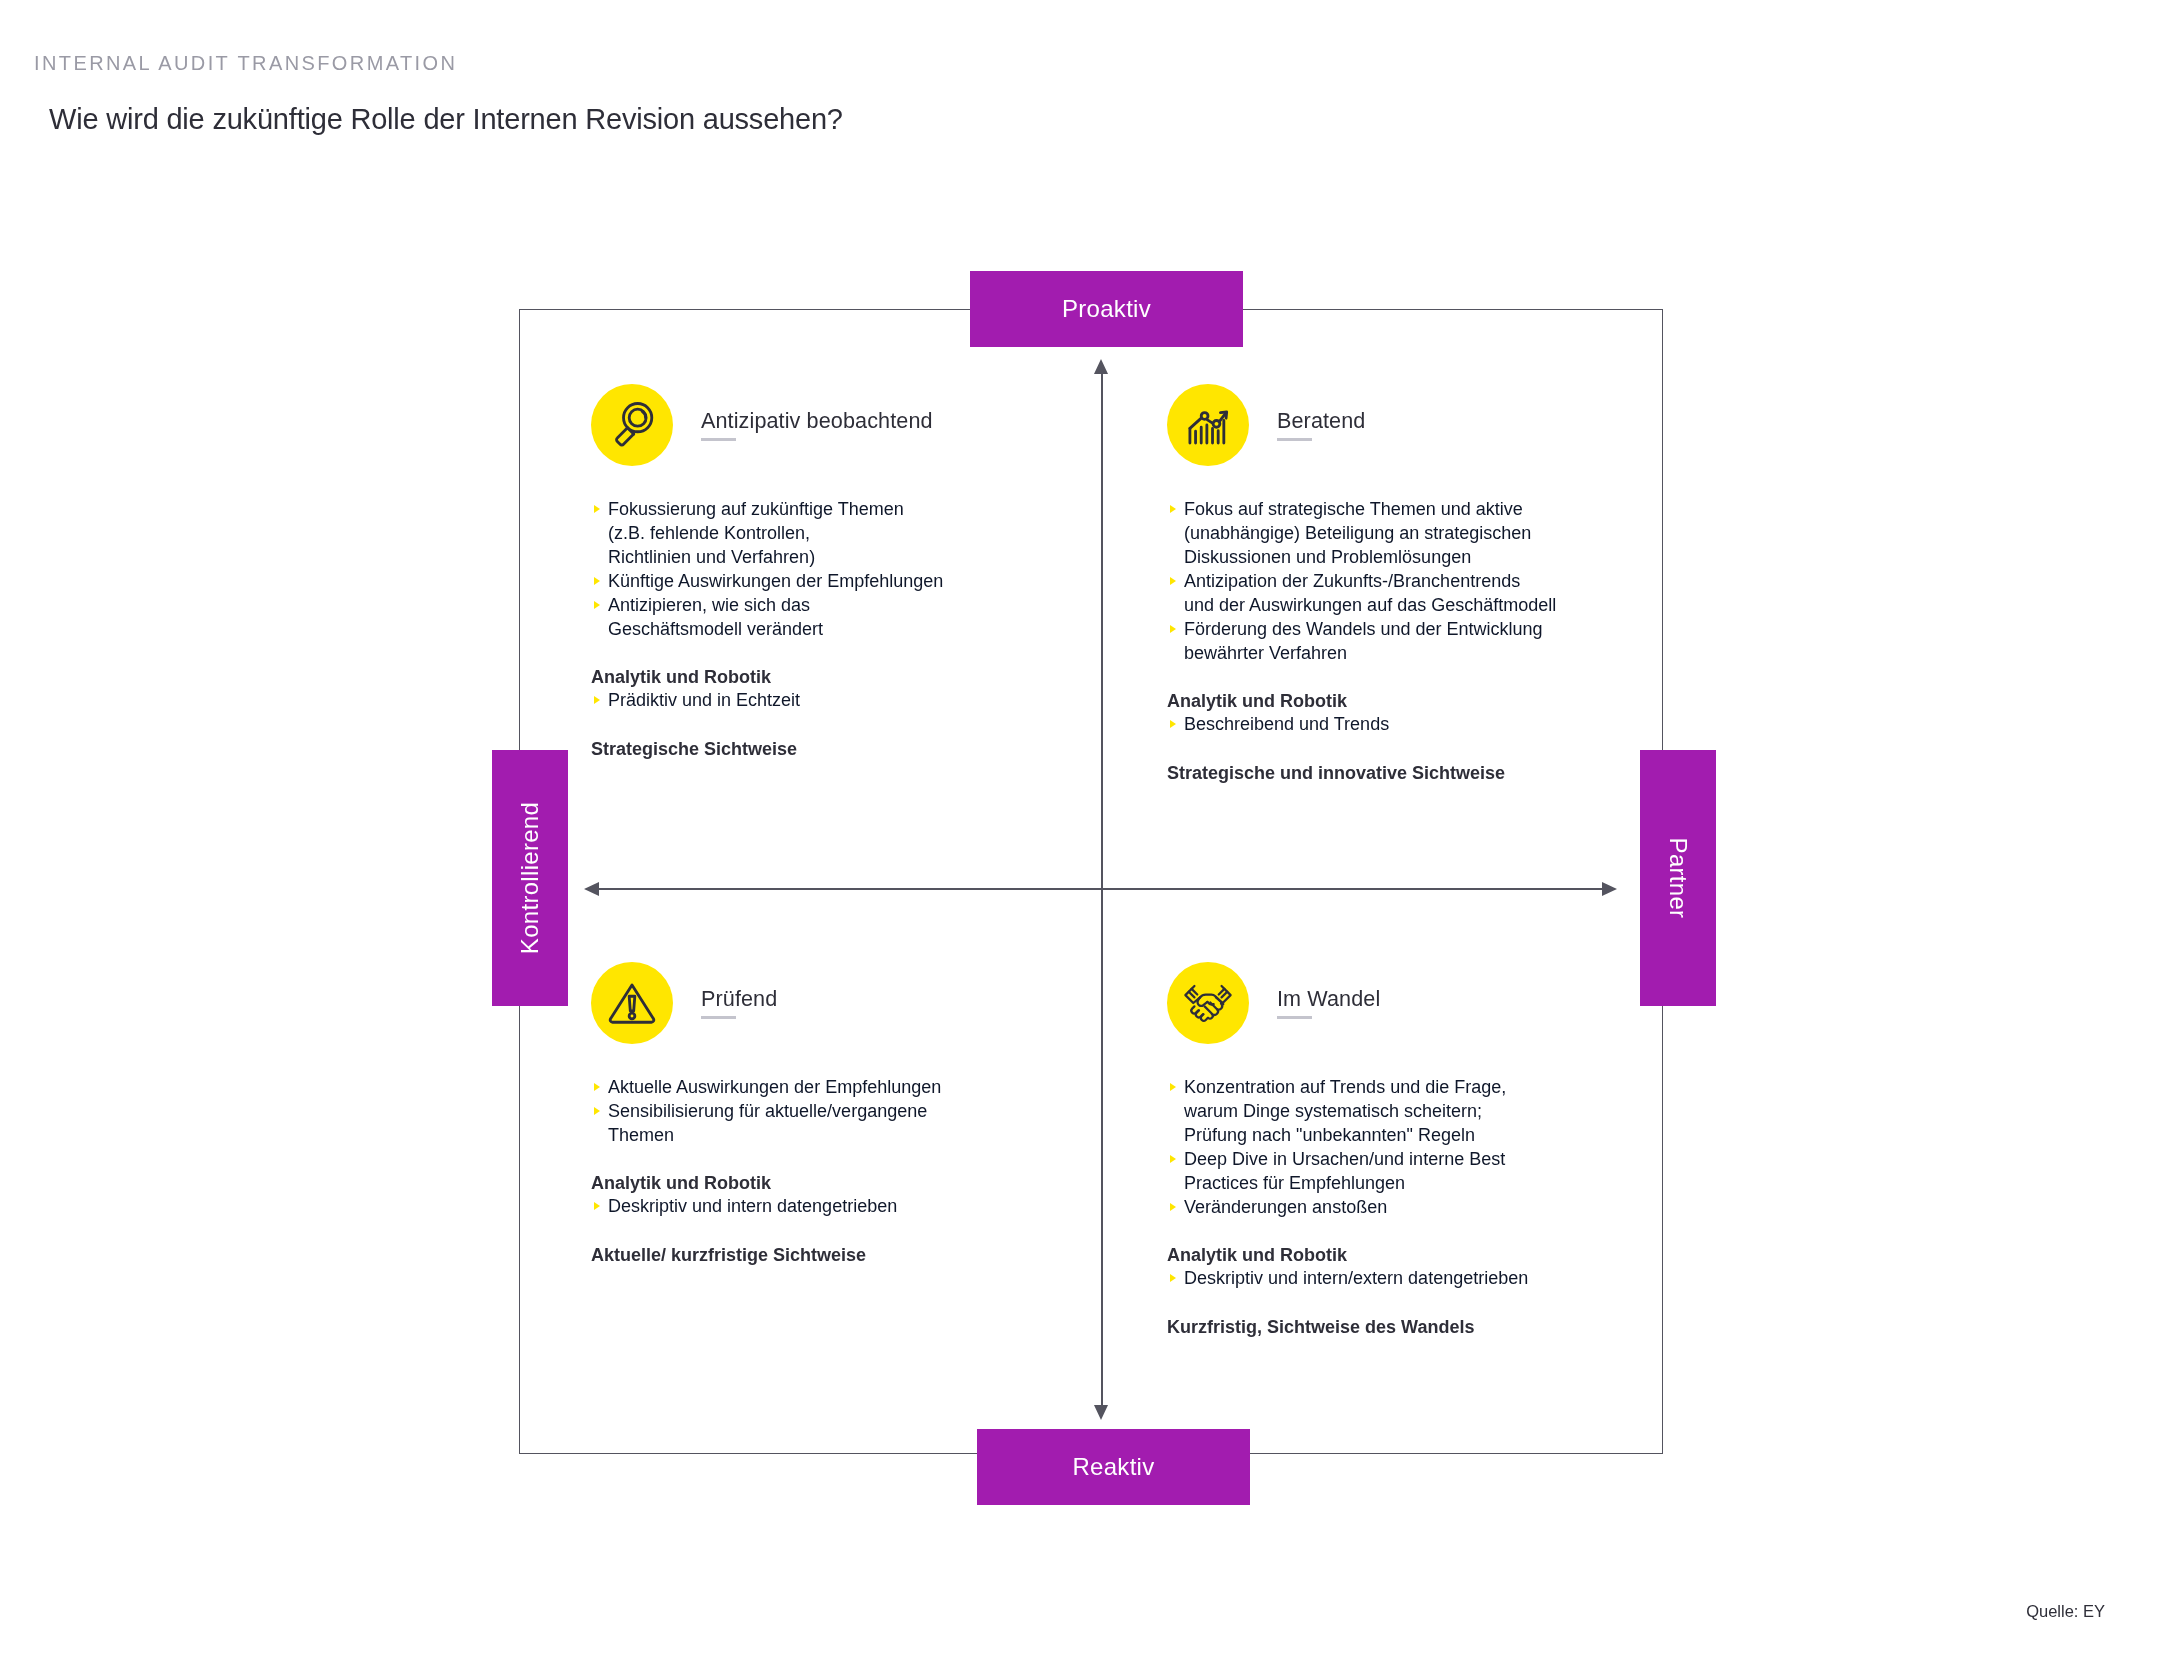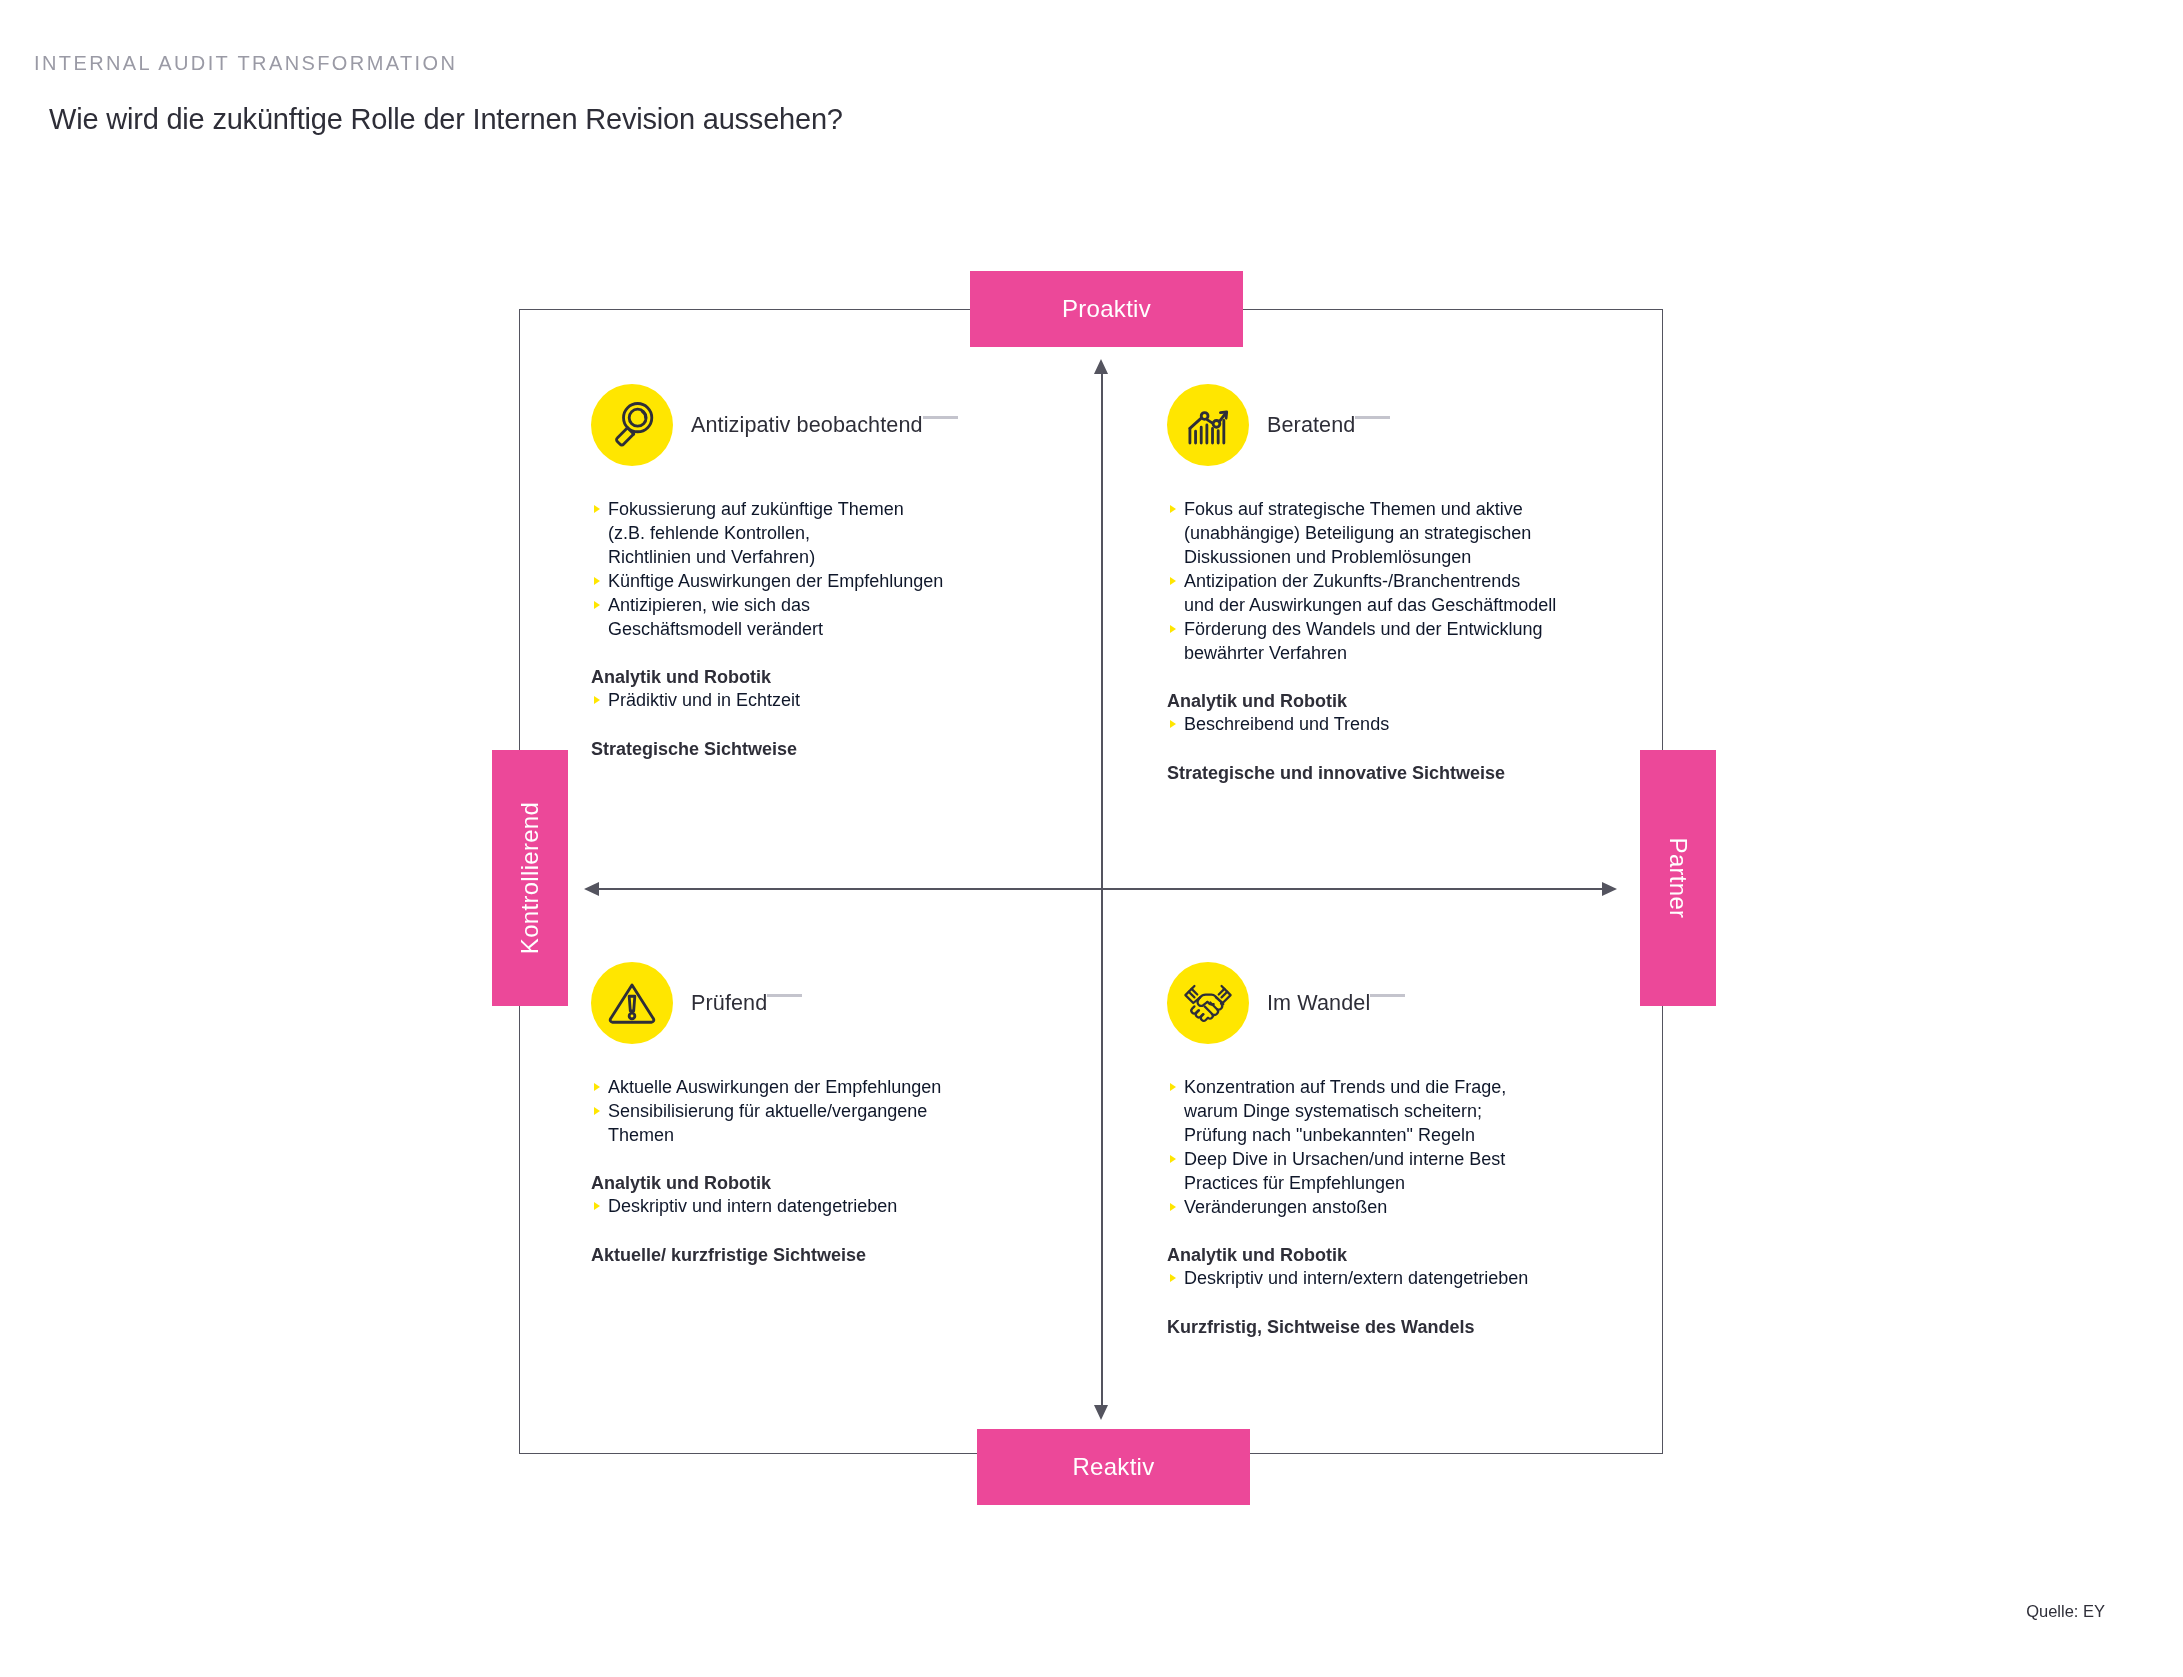--- a/index.html
+++ b/index.html
@@ -98,21 +98,21 @@
     left: 1602px;
     top: 882px;
     border-top: 7.4px solid transparent;
     border-bottom: 7.4px solid transparent;
     border-left: 15px solid #54545f;
   }
 
   
   .axis-box {
     position: absolute;
-    background: #ec4899;
+    background: #a21caf;
     color: #ffffff;
     display: flex;
     align-items: center;
     justify-content: center;
     font-size: 24px;
     font-weight: 400;
     letter-spacing: 0.3px;
   }
   #axis-label-top {
     left: 970px;
@@ -167,23 +167,23 @@
     height: 82px;
     border-radius: 50%;
     background: #ffe600;
     flex: 0 0 82px;
     display: flex;
     align-items: center;
     justify-content: center;
   }
   .q-icon svg { display: block; }
   .q-title-wrap {
-    margin-left: 18px;
+    margin-left: 28px;
     display: flex;
-    flex-direction: row;
+    flex-direction: column;
   }
   .q-title {
     font-size: 21.6px;
     font-weight: 400;
     color: #2e2e38;
     white-space: nowrap;
     letter-spacing: 0.1px;
   }
   .q-underline {
     width: 35px;

